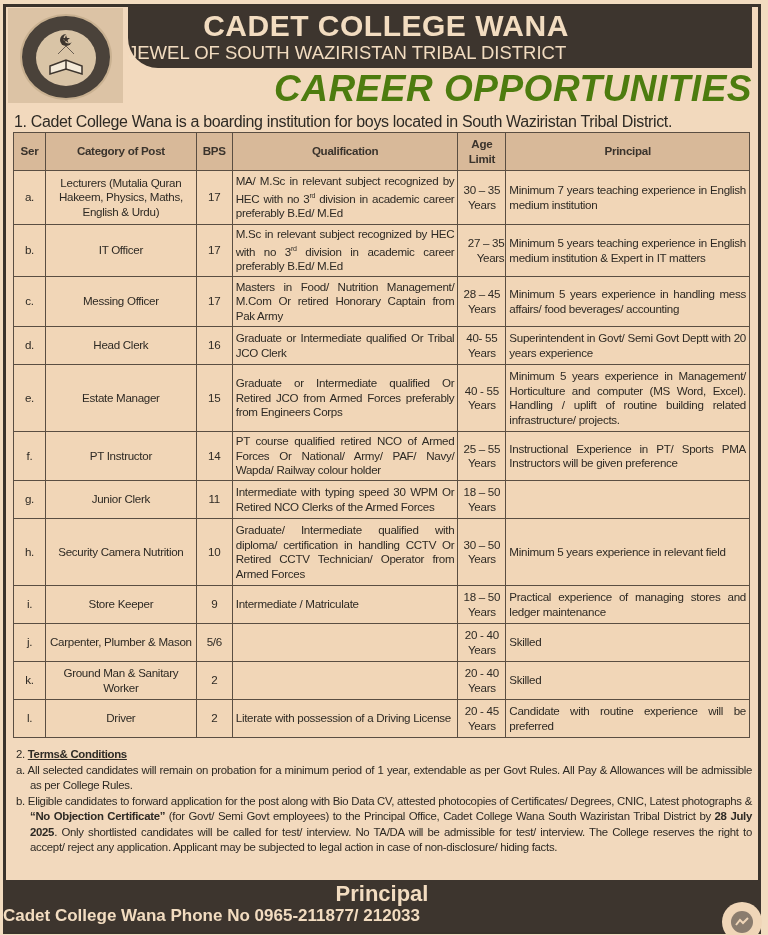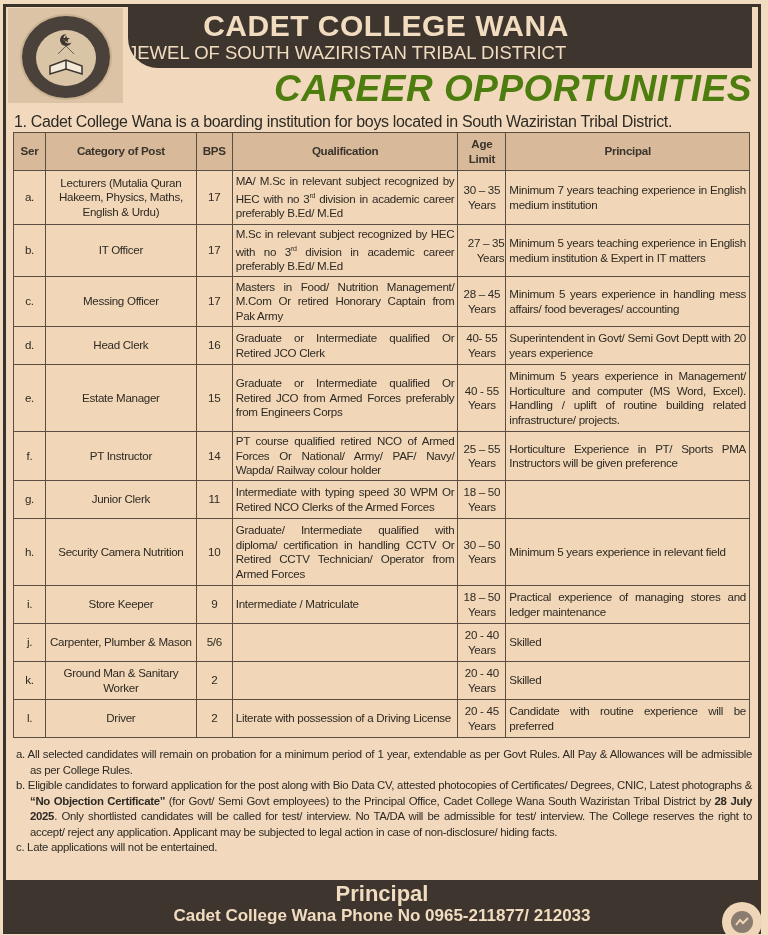--- a/index.html
+++ b/index.html
@@ -66,21 +66,21 @@
   .terms .item { padding-left: 14px; text-indent: -14px; text-align: justify; }
 
   .footer-band {
     position: absolute; left: 3px; top: 880px; width: 758px; height: 52px; background: #3d352e;
   }
   .footer-1 {
     position: absolute; left: 3px; top: 881px; width: 758px; text-align: center;
     font-size: 22px; font-weight: bold; color: #f2dcc0;
   }
   .footer-2 {
-    position: absolute; left: 3px; top: 906px; width: 758px; text-align: center;
+    position: absolute; left: 3px; top: 906px; width: 758px; 
     font-size: 17px; font-weight: bold; color: #f2dcc0;
   }
   .messenger {
     position: absolute; left: 722px; top: 902px; width: 40px; height: 40px; border-radius: 50%;
     background: #f0d6b8; display: flex; align-items: center; justify-content: center;
   }
   .messenger .dot {
     width: 22px; height: 22px; border-radius: 50%; background: #8a7c6e;
     display: flex; align-items: center; justify-content: center;
   }
@@ -152,39 +152,39 @@
         <td class="post">Messing Officer</td>
         <td class="bps">17</td>
         <td class="qual">Masters in Food/ Nutrition Management/ M.Com Or retired Honorary Captain from Pak Army</td>
         <td class="age" style="padding: 1px;">28 – 45 Years</td>
         <td class="exp">Minimum 5 years experience in handling mess affairs/ food beverages/ accounting</td>
       </tr>
       <tr style="height: 38px;">
         <td class="ser">d.</td>
         <td class="post">Head Clerk</td>
         <td class="bps">16</td>
-        <td class="qual">Graduate or Intermediate qualified Or Retired JCO Clerk</td>
+        <td class="qual">Graduate or Intermediate qualified Or Tribal JCO Clerk</td>
         <td class="age" style="padding: 1px;">40- 55 Years</td>
         <td class="exp">Superintendent in Govt/ Semi Govt Deptt with 20 years experience</td>
       </tr>
       <tr style="height: 67px;">
         <td class="ser">e.</td>
         <td class="post">Estate Manager</td>
         <td class="bps">15</td>
         <td class="qual">Graduate or Intermediate qualified Or Retired JCO from Armed Forces preferably from Engineers Corps</td>
         <td class="age" style="padding: 1px;">40 - 55 Years</td>
         <td class="exp">Minimum 5 years experience in Management/ Horticulture and computer (MS Word, Excel). Handling / uplift of routine building related infrastructure/ projects.</td>
       </tr>
       <tr style="height: 49px;">
         <td class="ser">f.</td>
         <td class="post">PT Instructor</td>
         <td class="bps">14</td>
         <td class="qual">PT course qualified retired NCO of Armed Forces Or National/ Army/ PAF/ Navy/ Wapda/ Railway colour holder</td>
         <td class="age" style="padding: 1px;">25 – 55 Years</td>
-        <td class="exp">Horticulture Experience in PT/ Sports PMA Instructors will be given preference</td>
+        <td class="exp">Instructional Experience in PT/ Sports PMA Instructors will be given preference</td>
       </tr>
       <tr style="height: 38px;">
         <td class="ser">g.</td>
         <td class="post">Junior Clerk</td>
         <td class="bps">11</td>
         <td class="qual">Intermediate with typing speed 30 WPM Or Retired NCO Clerks of the Armed Forces</td>
         <td class="age" style="padding: 1px;">18 – 50 Years</td>
         <td class="exp"></td>
       </tr>
       <tr style="height: 67px;">
@@ -224,23 +224,23 @@
         <td class="post">Driver</td>
         <td class="bps">2</td>
         <td class="qual">Literate with possession of a Driving License</td>
         <td class="age" style="padding: 1px;">20 - 45 Years</td>
         <td class="exp">Candidate with routine experience will be preferred</td>
       </tr>
     </tbody>
 </table>
 
 <div class="terms">
+  <div class="head"><span style="font-weight:normal">2.</span> <u>Terms&amp; Conditions</u></div>
   <div class="item">a. All selected candidates will remain on probation for a minimum period of 1 year, extendable as per Govt Rules. All Pay &amp; Allowances will be admissible as per College Rules.</div>
   <div class="item"><span>b. Eligible candidates to forward application for the post along with Bio Data CV, attested photocopies of Certificates/ Degrees, CNIC, Latest photographs &amp; </span><b>“No Objection Certificate”</b><span> (for Govt/ Semi Govt employees) to the Principal Office, Cadet College Wana South Waziristan Tribal District by </span><b>28 July 2025</b><span>. Only shortlisted candidates will be called for test/ interview. No TA/DA will be admissible for test/ interview. The College reserves the right to accept/ reject any application. Applicant may be subjected to legal action in case of non-disclosure/ hiding facts.</span></div>
-  <div class="item">c. Late applications will not be entertained.</div>
 </div>
 
 <div class="footer-band"></div>
 <div class="footer-1">Principal</div>
 <div class="footer-2">Cadet College Wana Phone No 0965-211877/ 212033</div>
 
 <div class="messenger">
   <div class="dot">
     <svg width="14" height="10" viewBox="0 0 14 10">
         <polyline points="1,8 5,3 8,6 13,1" fill="none" stroke="#f0d6b8" stroke-width="2"></polyline>

